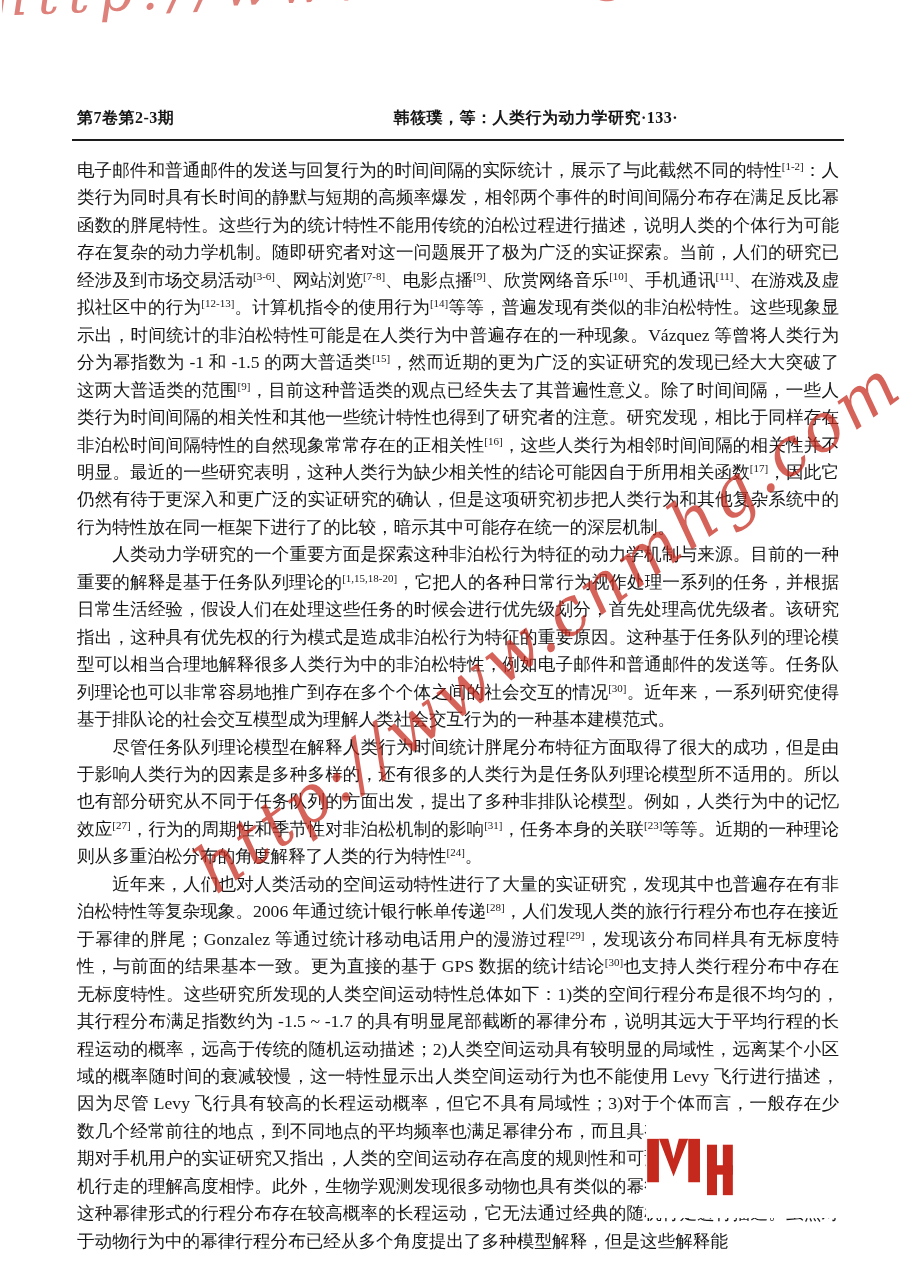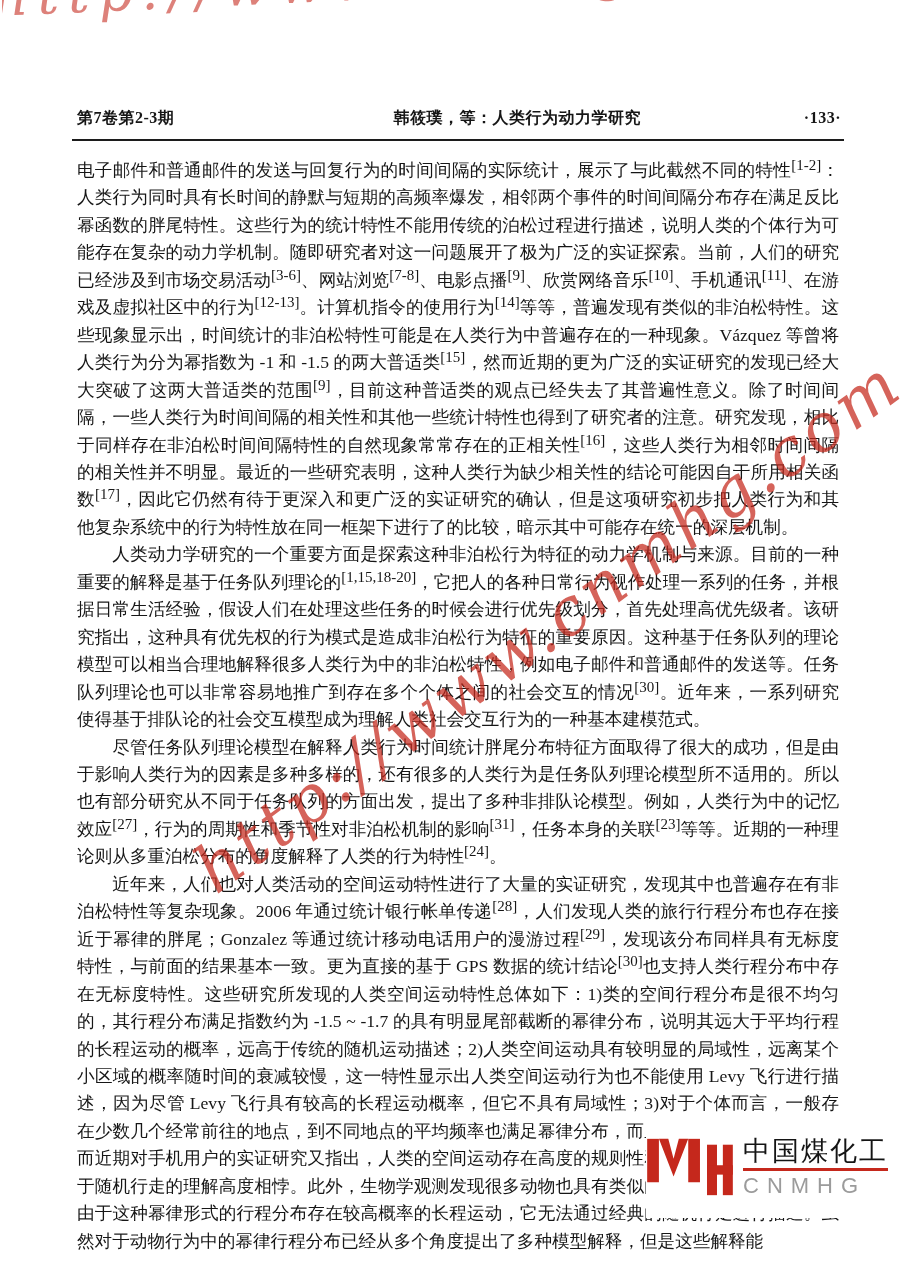--- a/index.html
+++ b/index.html
@@ -10,34 +10,34 @@
     color:#161616;
   }
   
   .header {
     position:absolute; top:108px; left:75px; width:764px;
     display:flex; align-items:baseline;
     font-size:16px; font-weight:600; letter-spacing:.5px;
   }
   .header .h-left  { flex:1.1; text-align:left;  white-space:nowrap; }
   .header .h-mid   { flex:2;   text-align:right;white-space:nowrap; }
-  .header .h-right { flex:1.1; text-align:right; white-space:nowrap; }
+  .header .h-right { flex:1.1; text-align:left; white-space:nowrap; }
   .header-rule {
     position:absolute; top:139px; left:70px; width:772px;
     border-top:2.5px solid #1c1c1c;
   }
   
   .body-text {
     position:absolute; top:157px; left:75px; width:762px;
     font-size:17.6px; line-height:27.45px; text-align:justify;
     font-weight:500;
   }
   .body-text p { margin:0; padding:0; text-indent:2em; }
   .body-text p.cont { text-indent:0; }
-  .body-text sup { font-size:15px; vertical-align:6px; line-height:0; letter-spacing:0; }
+  .body-text sup { font-size:11px; vertical-align:6px; line-height:0; letter-spacing:0; }
   
   .watermark-main {
     position:absolute; left:178px; top:846px;
     transform:rotate(-36deg); transform-origin:0 0;
     font-size:66px; font-style:italic; letter-spacing:4px; white-space:nowrap;
     font-family:"DejaVu Serif",serif;
     color:#c5281c; opacity:.72; pointer-events:none;
   }
   .watermark-top {
     position:absolute; left:-10px; top:-34px;
@@ -90,20 +90,15 @@
     <svg width="88" height="62" viewBox="0 0 150 100" aria-hidden="true">
       <g fill="#c5281c">
         <rect x="2" y="2" width="20" height="74"></rect>
         <polygon points="22,2 38,2 47,36 56,2 72,2 47,66"></polygon>
         <rect x="72" y="2" width="20" height="74"></rect>
         <rect x="104" y="12" width="17" height="86"></rect>
         <rect x="131" y="12" width="17" height="86"></rect>
         <rect x="104" y="47" width="44" height="16"></rect>
       </g>
     </svg>
-    <div class="logo-textcol">
-      <span class="logo-cn">中国煤化工</span>
-      <span class="logo-underline"></span>
-      <span class="logo-en">CNMHG</span>
-    </div>
   </div>
 
 </div>
 
 </body></html>

